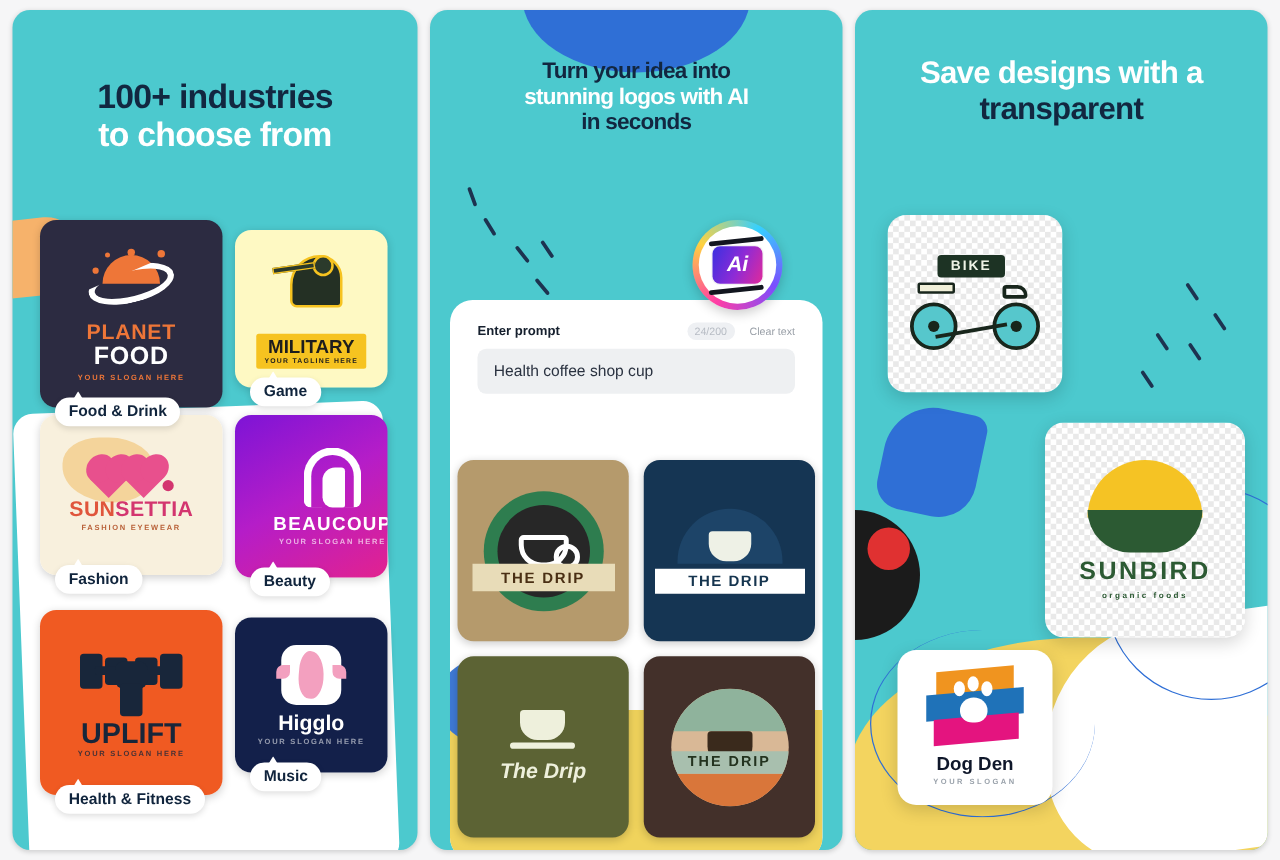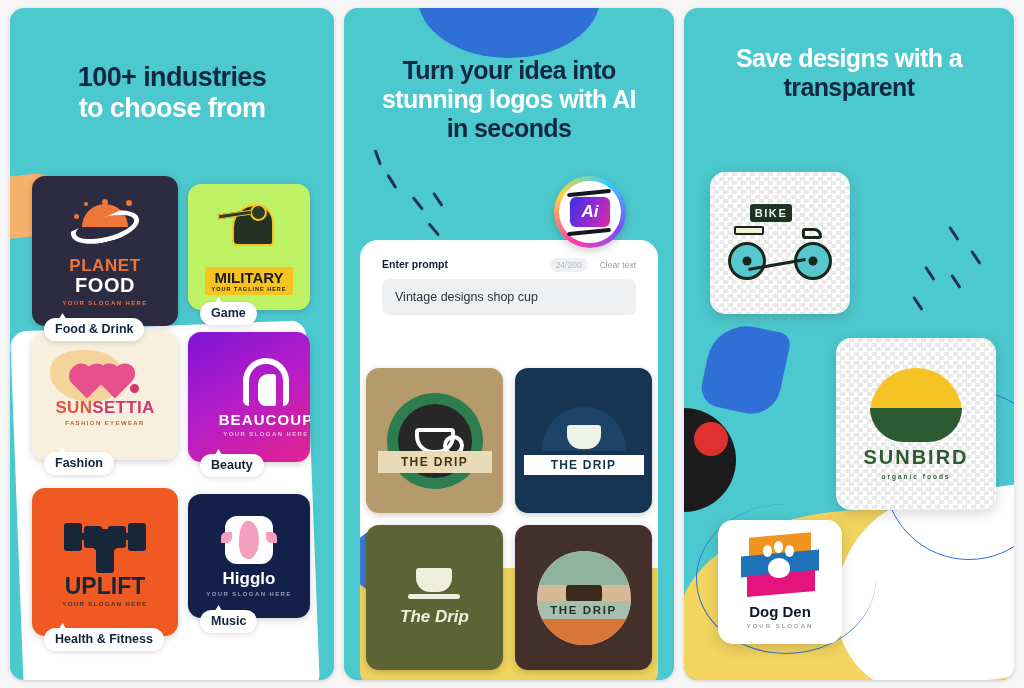--- a/index.html
+++ b/index.html
@@ -124,21 +124,21 @@
     border: 5px solid #fff; border-radius: 50%;
     transform: rotate(-14deg);
     clip-path: polygon(0 38%, 100% 0%, 100% 100%, 0% 100%);
   }
   .spark { position:absolute; background:#ee7638; border-radius:50%; }
   .planet-name { font-size: 17px; font-weight: 700; color:#ee7638; letter-spacing:.6px;}
   .planet-name2 { font-size: 20px; font-weight: 800; color:#fff; letter-spacing:.6px; margin-top:-2px;}
   .c-planet .slogan { color:#ee7638; margin-top:3px;}
 
   
-  .c-military { background: #bef264; gap: 12px; }
+  .c-military { background: #fef9c3; gap: 12px; }
   .mil-art { width:66px; height:52px; position:relative; }
   .mil-body {
     position:absolute; left:16px; top:4px; width:42px; height:42px;
     background:#243024; border:2px solid #f6c320;
     border-radius: 26px 20px 4px 6px;
   }
   .mil-head {
     position:absolute; left:34px; top:4px; width:17px;height:17px;
     background:#2b3a2b; border:2px solid #f6c320; border-radius:50%;
   }
@@ -203,21 +203,21 @@
   .hig-star{position:absolute;width:11px;height:11px;background:#f3a0bf;}
   .hig-name{font-size:17px;font-weight:800;color:#fff;}
   .c-higglo .slogan{color:rgba(255,255,255,.55);margin-top:2px;}
 
   
   .p2-blue-blob{
     position:absolute;left:50%;top:-70px;transform:translateX(-50%);
     width:182px;height:120px;background:#2f6fd6;border-radius:0 0 50% 50%;
     z-index:1;
   }
-  .p2-headline{ padding-top:48px; font-size:25px; position:relative; z-index:6;}
+  .p2-headline{ padding-top:38px; font-size:18px; position:relative; z-index:6;}
   .p2-dashes{position:absolute;left:24px;top:146px;width:110px;height:90px;z-index:4;}
   .dash{position:absolute;width:16px;height:2.6px;background:#1d3350;border-radius:2px;}
 
   .ai-badge{
     position:absolute; right:48px; top:168px; width:72px; height:72px;
     border-radius:50%;
     background: conic-gradient(from 210deg,#ff3ea5,#ffd23f,#35d0ff,#7b4dff,#ff3ea5);
     display:flex;align-items:center;justify-content:center;
     z-index:9; box-shadow:0 3px 9px rgba(0,0,0,.2);
   }
@@ -325,21 +325,21 @@
     overflow:hidden;
   }
   .tcard-plain{
     background:#fff;
   }
   .t-bike{left:26px;top:164px;width:140px;height:142px;}
   .t-sun{right:18px;top:330px;width:160px;height:172px;}
   .t-dog{left:34px;top:512px;width:124px;height:124px;}
 
   .bike-art{position:relative;width:112px;height:78px;}
-  .bike-ribbon{position:absolute;left:26px;top:0;width:42px;height:18px;background:#1d3324;
+  .bike-ribbon{position:absolute;left:26px;top:0;width:54px;height:18px;background:#1d3324;
     border-radius:3px;color:#eef3e6;font-size:11px;font-weight:800;letter-spacing:1.6px;
     display:flex;align-items:center;justify-content:center;}
   .bike-wheel{position:absolute;bottom:2px;width:38px;height:38px;border-radius:50%;
     border:3px solid #18261c;background:#56c7cc;}
   .bike-wheel::after{content:"";position:absolute;left:50%;top:50%;transform:translate(-50%,-50%);
     width:9px;height:9px;border-radius:50%;background:#18261c;}
   .bike-frame{position:absolute;left:24px;bottom:16px;width:58px;height:3px;background:#18261c;
     transform:rotate(-10deg);}
   .bike-seat{position:absolute;left:10px;top:22px;width:30px;height:9px;background:#f0efd8;
     border:2px solid #18261c;border-radius:2px;}
@@ -501,21 +501,21 @@
     <div class="p2-sheet">
       <div class="p2-bg-yellow"></div>
       <div class="p2-bg-blue"></div>
       <div class="p2-prompt-row">
         <span class="p2-prompt-label">Enter prompt</span>
         <span class="p2-prompt-right">
           <span class="p2-counter">24/200</span>
           <span class="p2-clear">Clear text</span>
         </span>
       </div>
-      <div class="p2-input">Vintage designs shop cup</div>
+      <div class="p2-input">Health coffee shop cup</div>
     </div>
 
     <div class="p2-results">
 
       <div class="drip d1">
         <div class="seal">
           <div class="core">
             <span class="cup"></span>
           </div>
           <div class="banner">THE DRIP</div>

